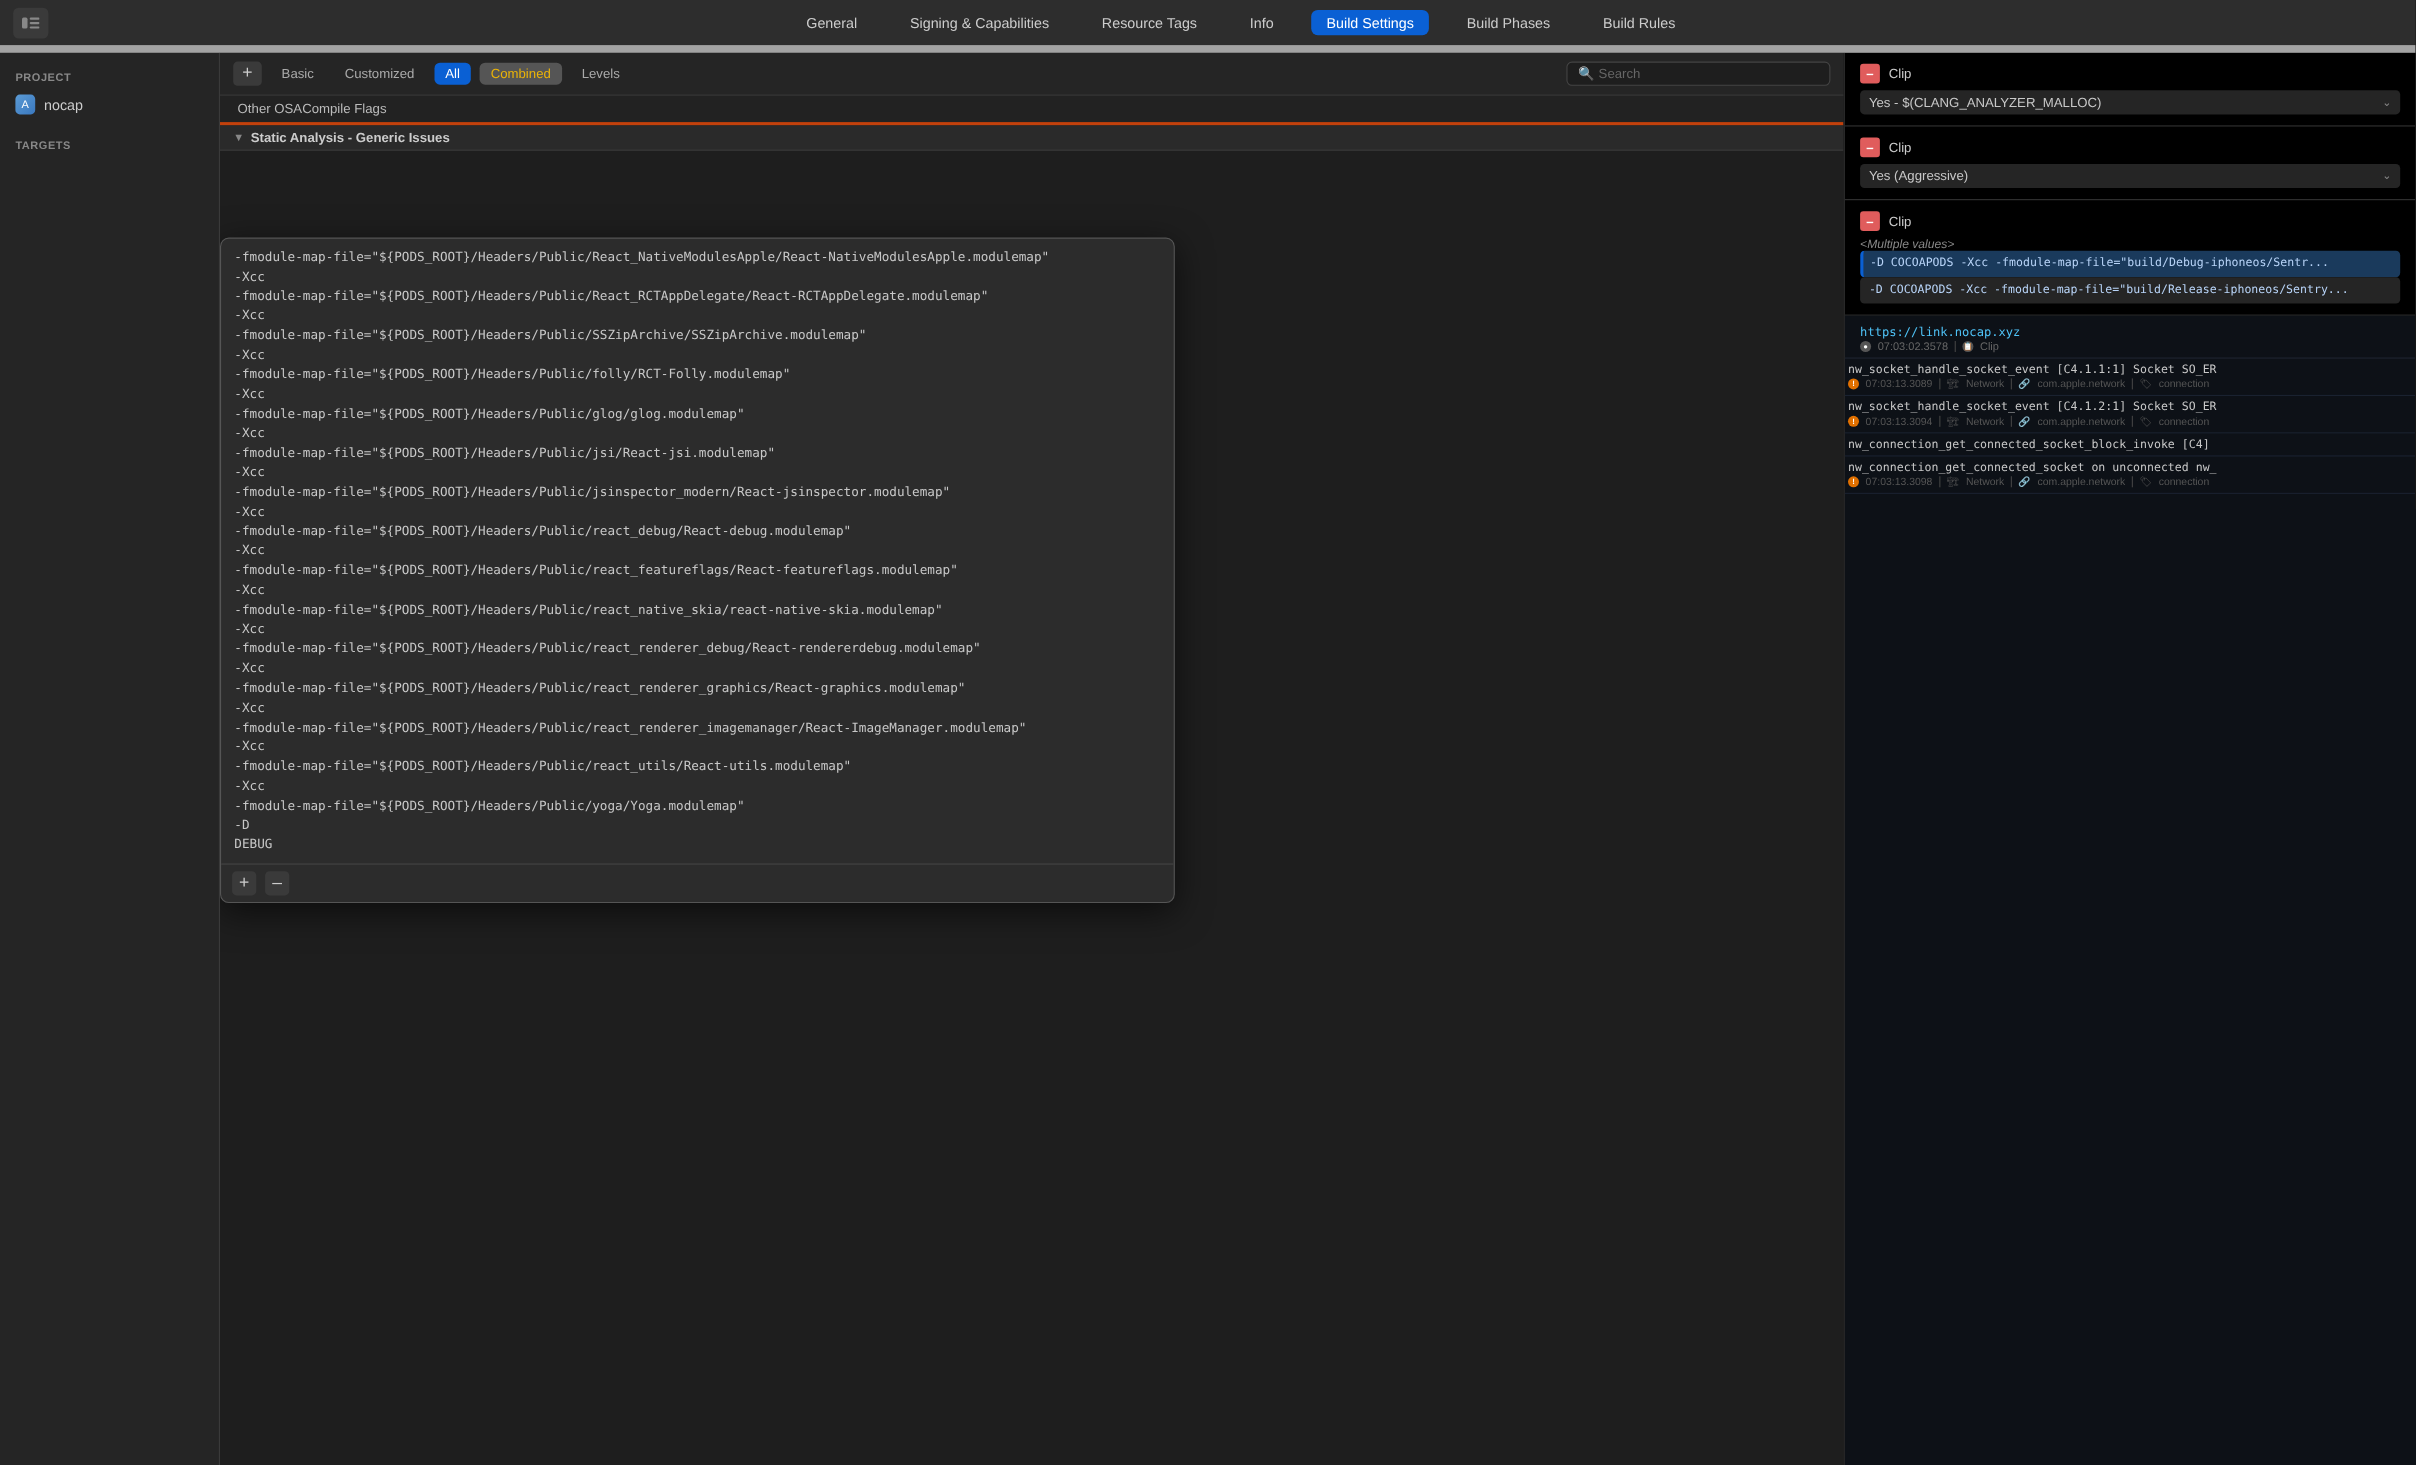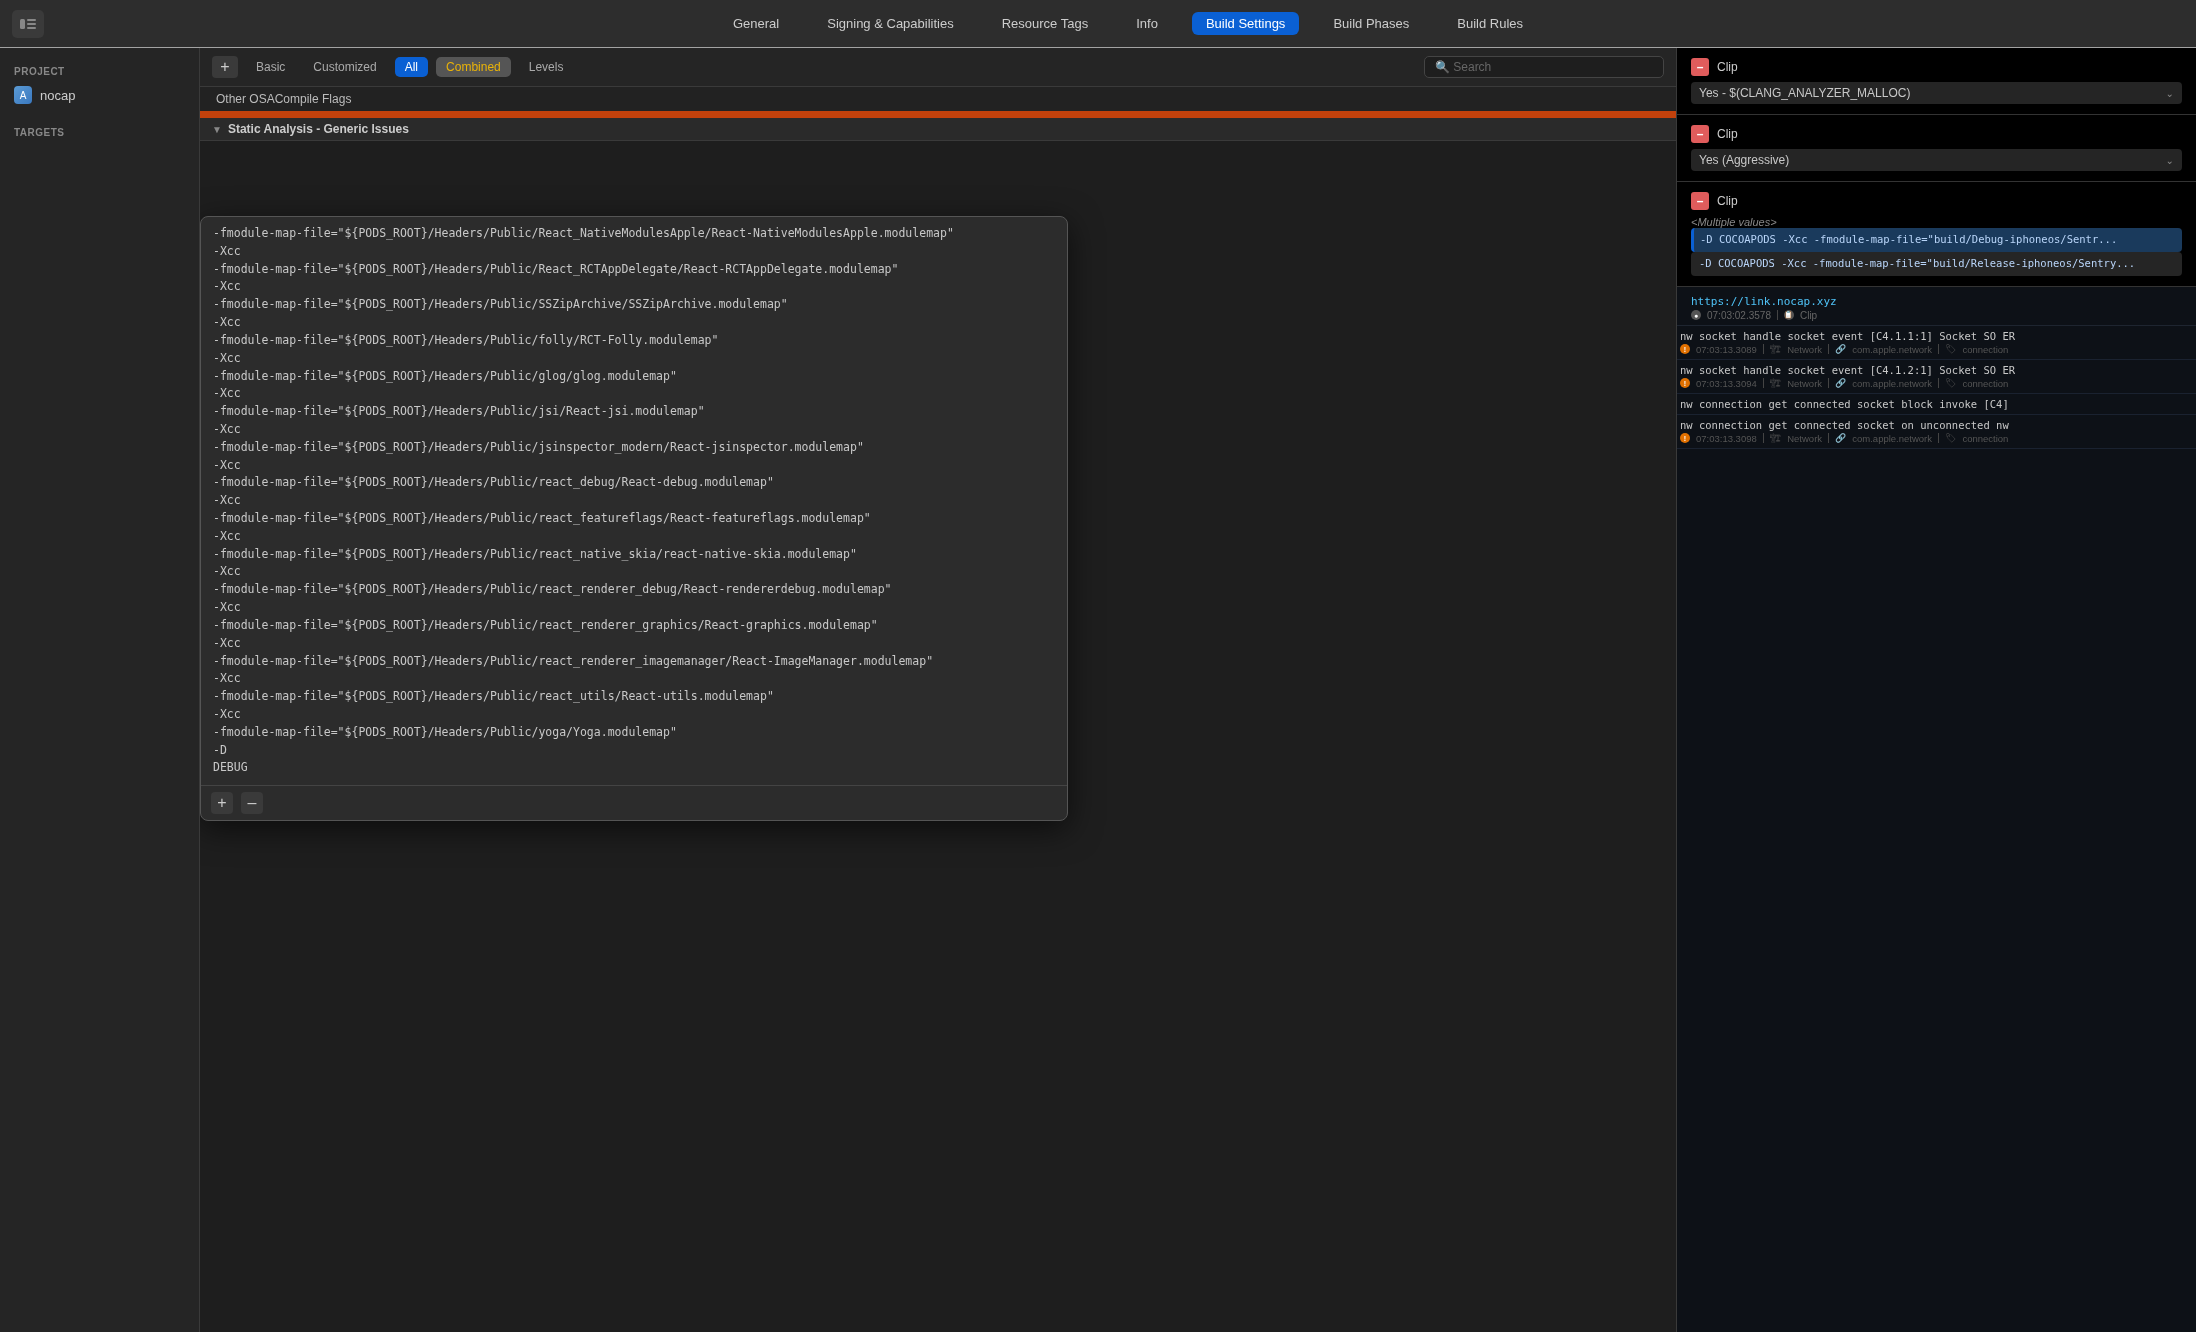--- a/index.html
+++ b/index.html
@@ -12,21 +12,21 @@
       overflow: hidden;
       display: flex;
       flex-direction: column;
     }
 
     
     .toolbar {
       display: flex;
       align-items: center;
       background: #2d2d2d;
-      border-bottom: 1px solid #a3a3a3;
+      border-bottom: 7px solid #a3a3a3;
       height: 48px;
       padding: 0 12px;
       gap: 20px;
       flex-shrink: 0;
     }
     .toolbar-spacer { flex: 1; }
     .toolbar-btn {
       padding: 4px 14px;
       border-radius: 6px;
       font-size: 13px;
@@ -419,21 +419,21 @@
         border-radius:5px;
         padding:3px 10px;
         font-size:12px;
         color:#666;
         width:240px;
       ">🔍 Search</div>
     </div>
 
     <div class="settings-table">
 
-      <div style="padding: 5px 16px; font-size:12px; color:#bbb; border-bottom:7px solid #c2410c; background:#222;">
+      <div style="padding: 5px 16px; font-size:12px; color:#bbb; border-bottom:3px solid #c2410c; background:#222;">
         <span>Other OSACompile Flags</span>
       </div>
 
       <div class="settings-section-header">
         <span class="settings-section-arrow">▼</span>
         <span>Static Analysis - Generic Issues</span>
       </div>
     </div>
 
     <div class="popup-overlay">

